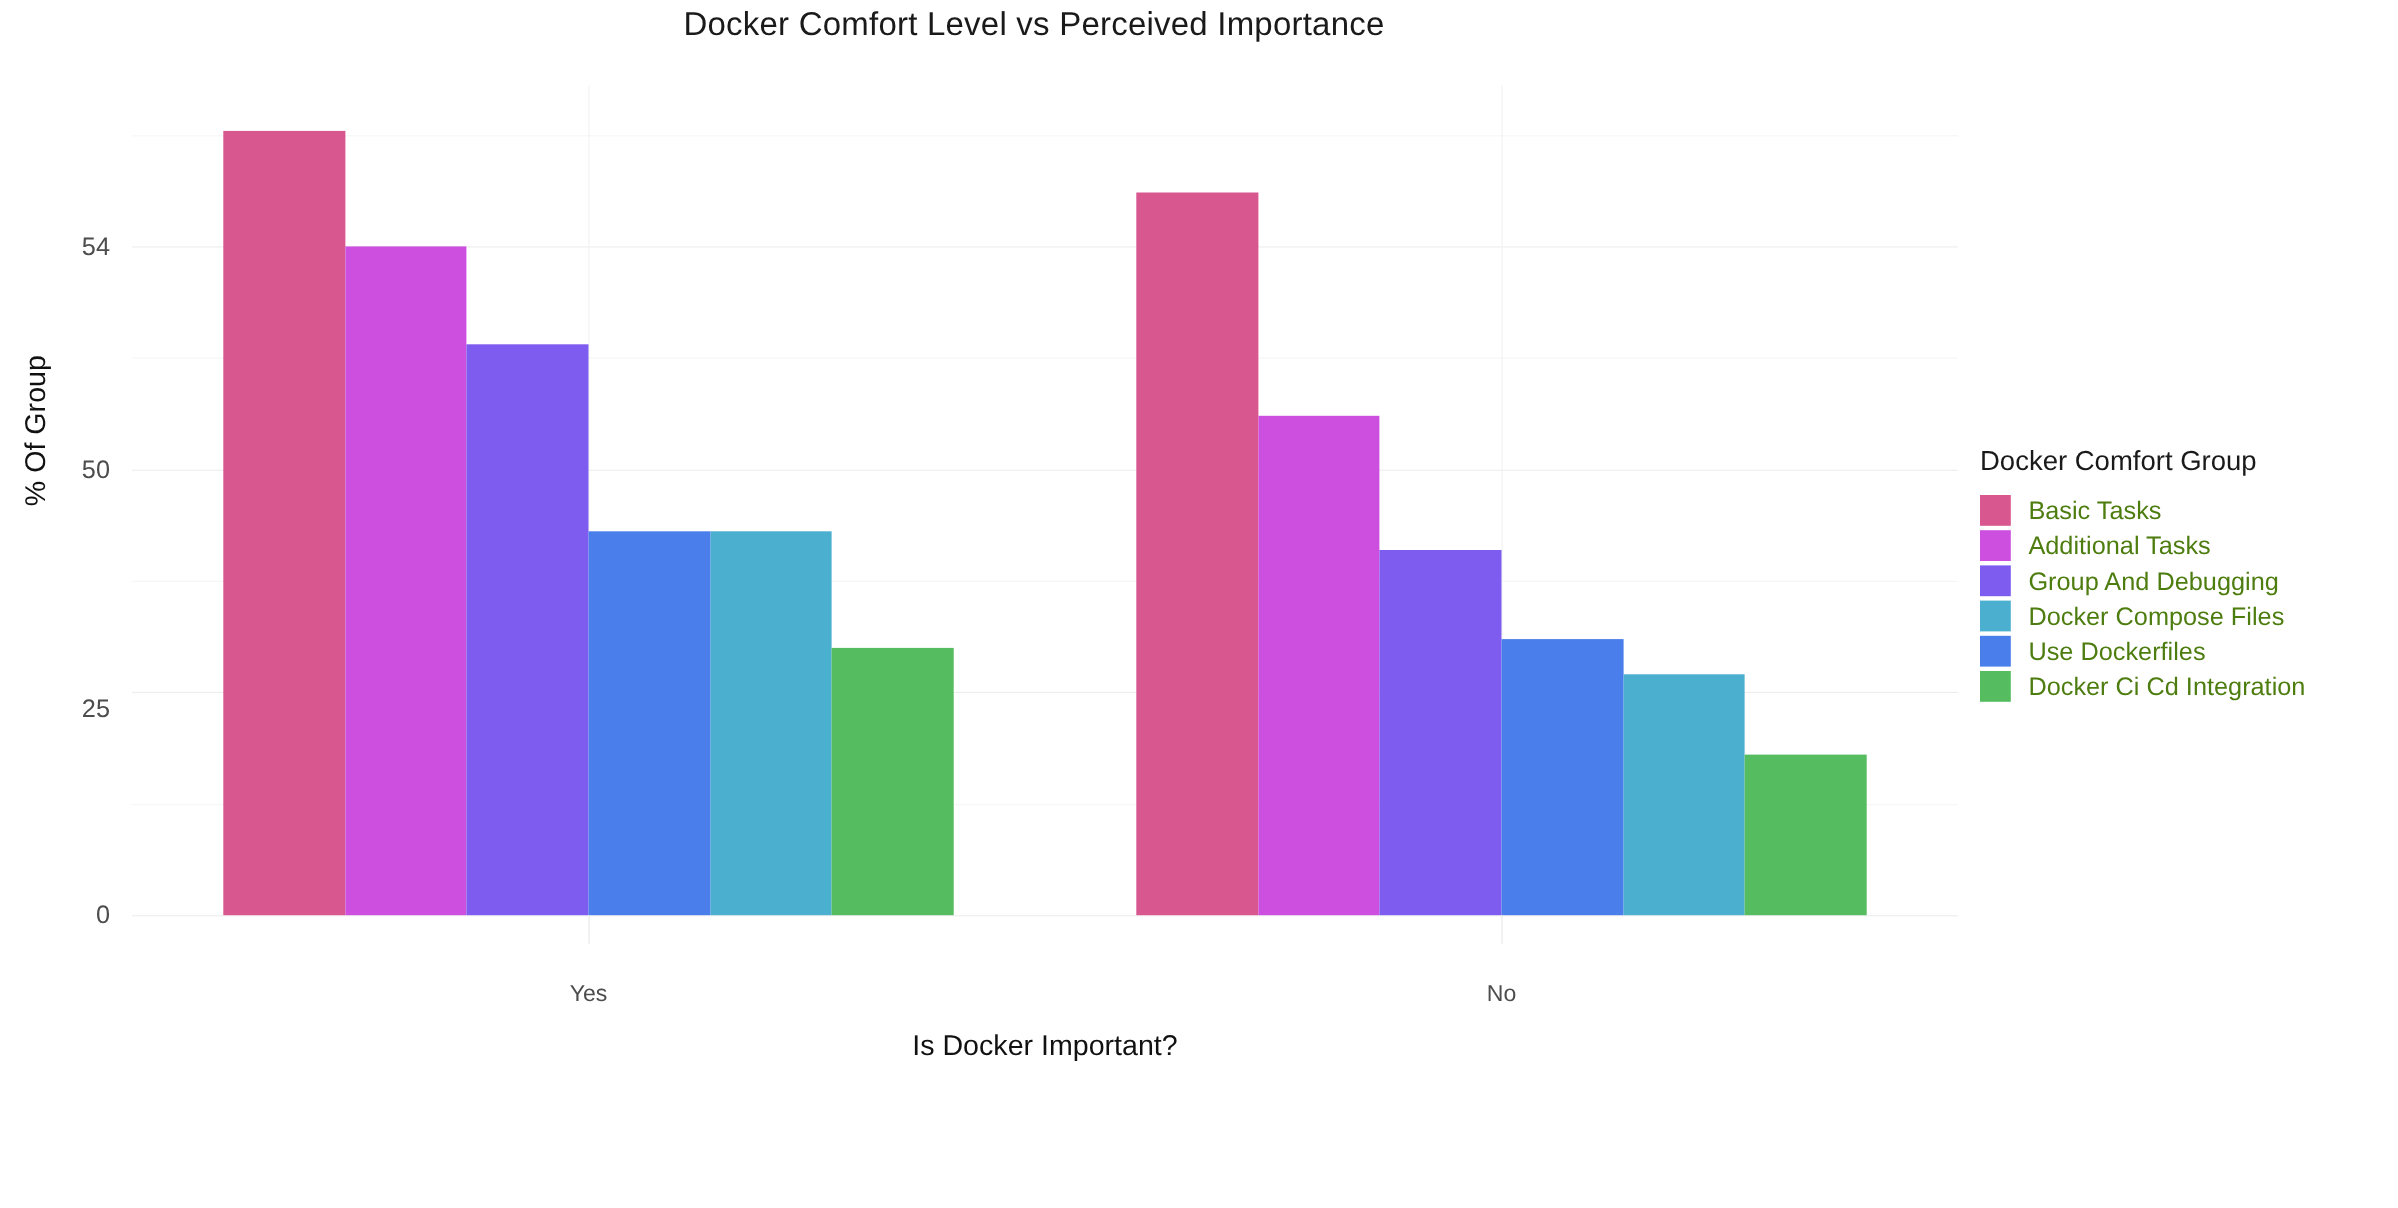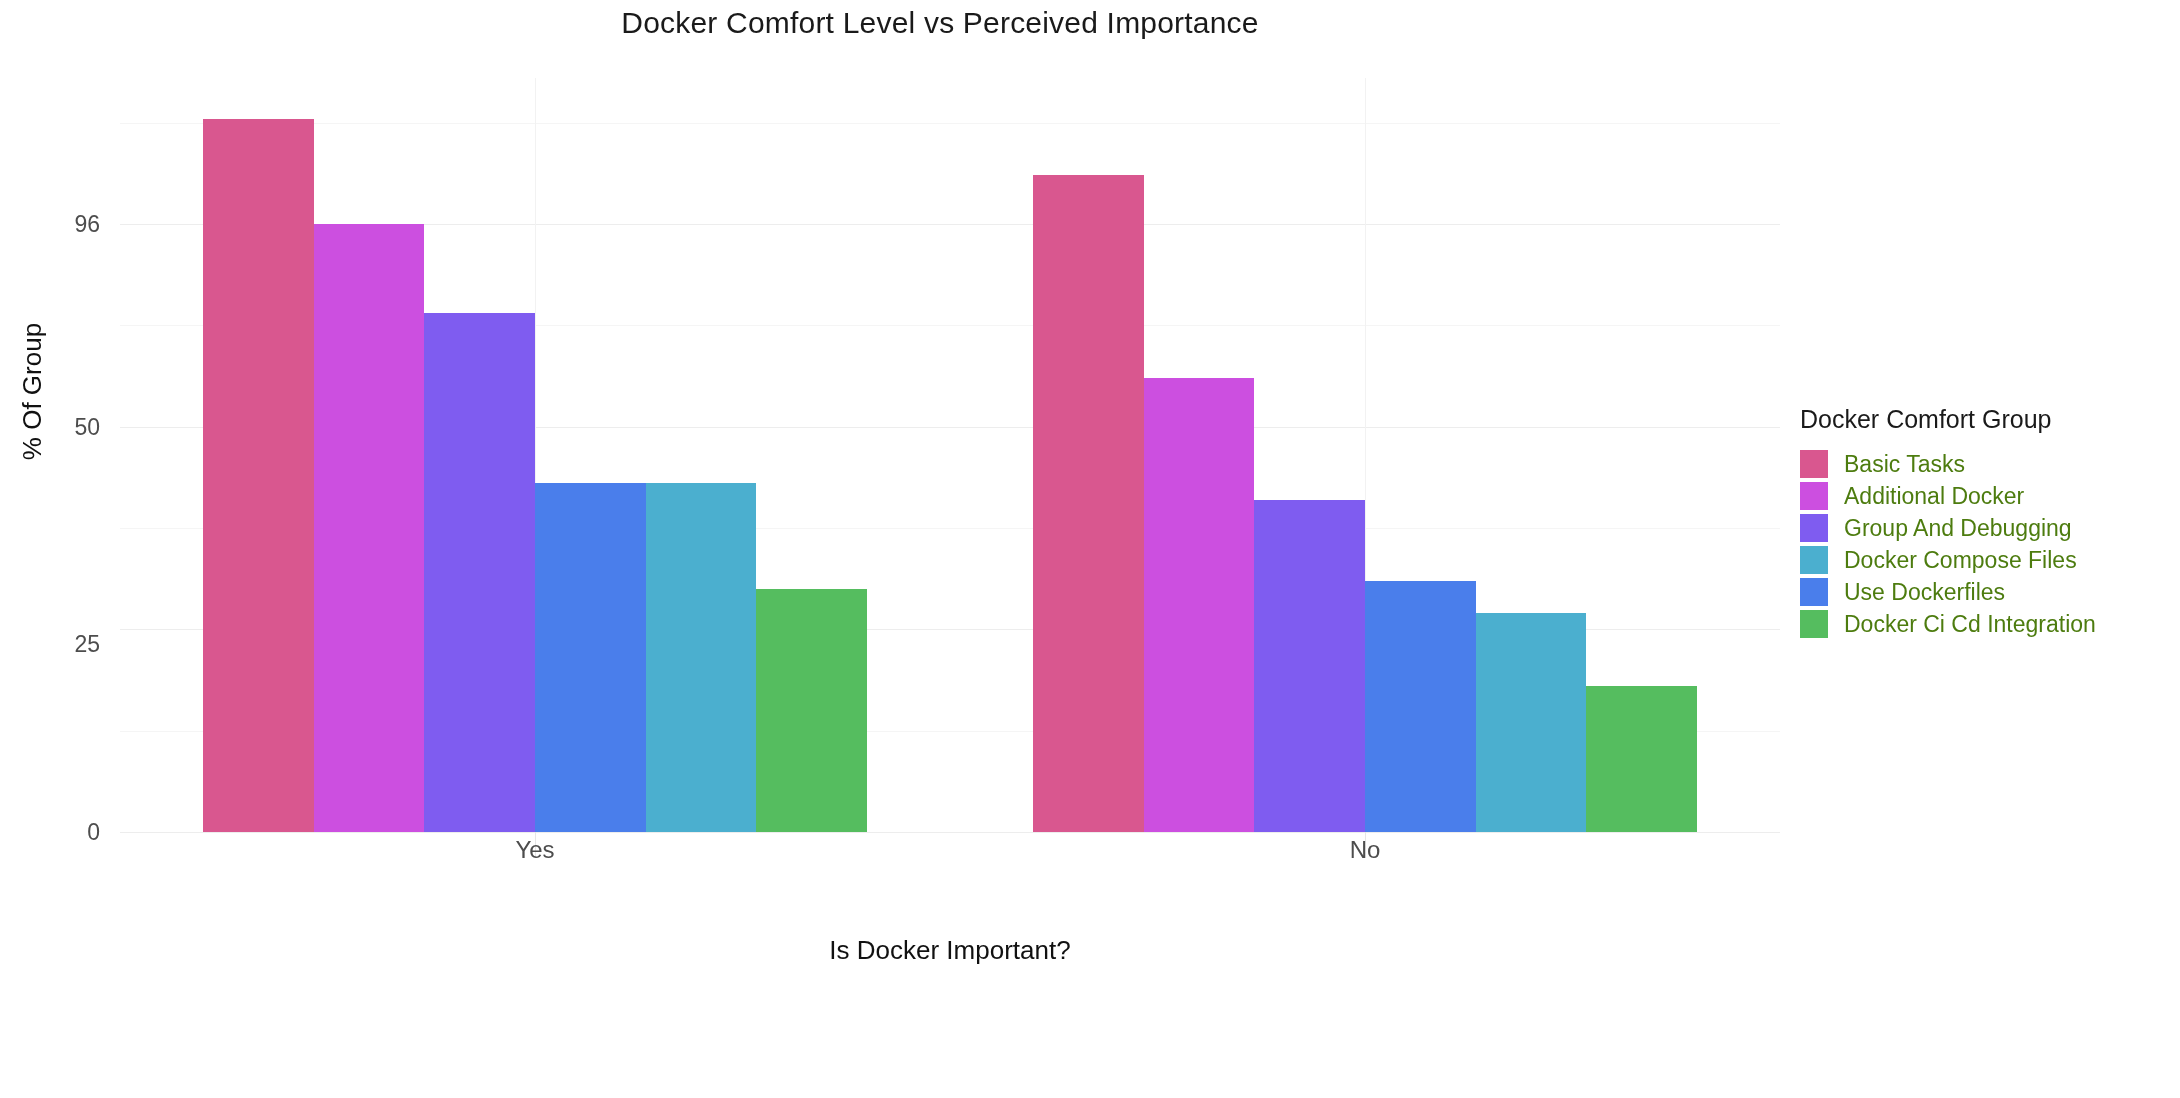--- a/index.html
+++ b/index.html
@@ -30,22 +30,22 @@
   .ytick-col{position:absolute;left:0;top:78px;width:100px;height:754px;}
 
   .y-axis-title{
     position:absolute;left:-318px;top:376px;width:700px;text-align:center;
     font-size:26px;color:#111;transform:rotate(-90deg);transform-origin:center center;
   }
 
   
   .xtick-mark{position:absolute;top:832px;width:1px;height:26px;background:#e6e6e6;}
   .xtick-label{
-    position:absolute;top:836px;width:300px;text-align:center;
-    font-size:24px;color:#4d4d4d;transform:translateX(-50%);
+    position:absolute;top:892px;width:300px;text-align:center;
+    font-size:21px;color:#4d4d4d;transform:translateX(-50%);
   }
   .x-axis-title{
     position:absolute;left:120px;top:935px;width:1660px;text-align:center;
     font-size:26px;color:#111;
   }
 
   
   .legend{position:absolute;left:1800px;top:405px;width:370px;}
   .legend-title{font-size:25px;color:#1a1a1a;margin-bottom:14px;font-weight:400;}
   .legend-row{display:flex;align-items:center;height:32px;}
@@ -56,21 +56,21 @@
 <body>
 
 <div id="root">
 
   <div class="chart-title">Docker Comfort Level vs Perceived Importance</div>
 
   <div class="ytick-col" id="ytickcol">
       <div class="ytick-label" style="top: 754px;">0</div>
       <div class="ytick-label" style="top: 566px;">25</div>
       <div class="ytick-label" style="top: 348.624px;">50</div>
-      <div class="ytick-label" style="top: 145.935px;">96</div>
+      <div class="ytick-label" style="top: 145.935px;">54</div>
     </div>
 
   <div class="y-axis-title">% Of Group</div>
 
   <div class="plot-area">
     <div id="grid-layer">
         <div class="gridline minor" style="top: 652.656px;"></div>
         <div class="gridline minor" style="top: 449.968px;"></div>
         <div class="gridline minor" style="top: 247.28px;"></div>
         <div class="gridline minor" style="top: 44.5914px;"></div>
@@ -108,21 +108,21 @@
 
   <div class="legend">
     <div class="legend-title">Docker Comfort Group</div>
     <div id="legend-rows">
         <div class="legend-row">
           <span class="legend-swatch" style="background: rgb(217, 87, 143);"></span>
           <span class="legend-label">Basic Tasks</span>
         </div>
         <div class="legend-row">
           <span class="legend-swatch" style="background: rgb(204, 79, 224);"></span>
-          <span class="legend-label">Additional Docker</span>
+          <span class="legend-label">Additional Tasks</span>
         </div>
         <div class="legend-row">
           <span class="legend-swatch" style="background: rgb(127, 92, 240);"></span>
           <span class="legend-label">Group And Debugging</span>
         </div>
         <div class="legend-row">
           <span class="legend-swatch" style="background: rgb(75, 175, 207);"></span>
           <span class="legend-label">Docker Compose Files</span>
         </div>
         <div class="legend-row">

